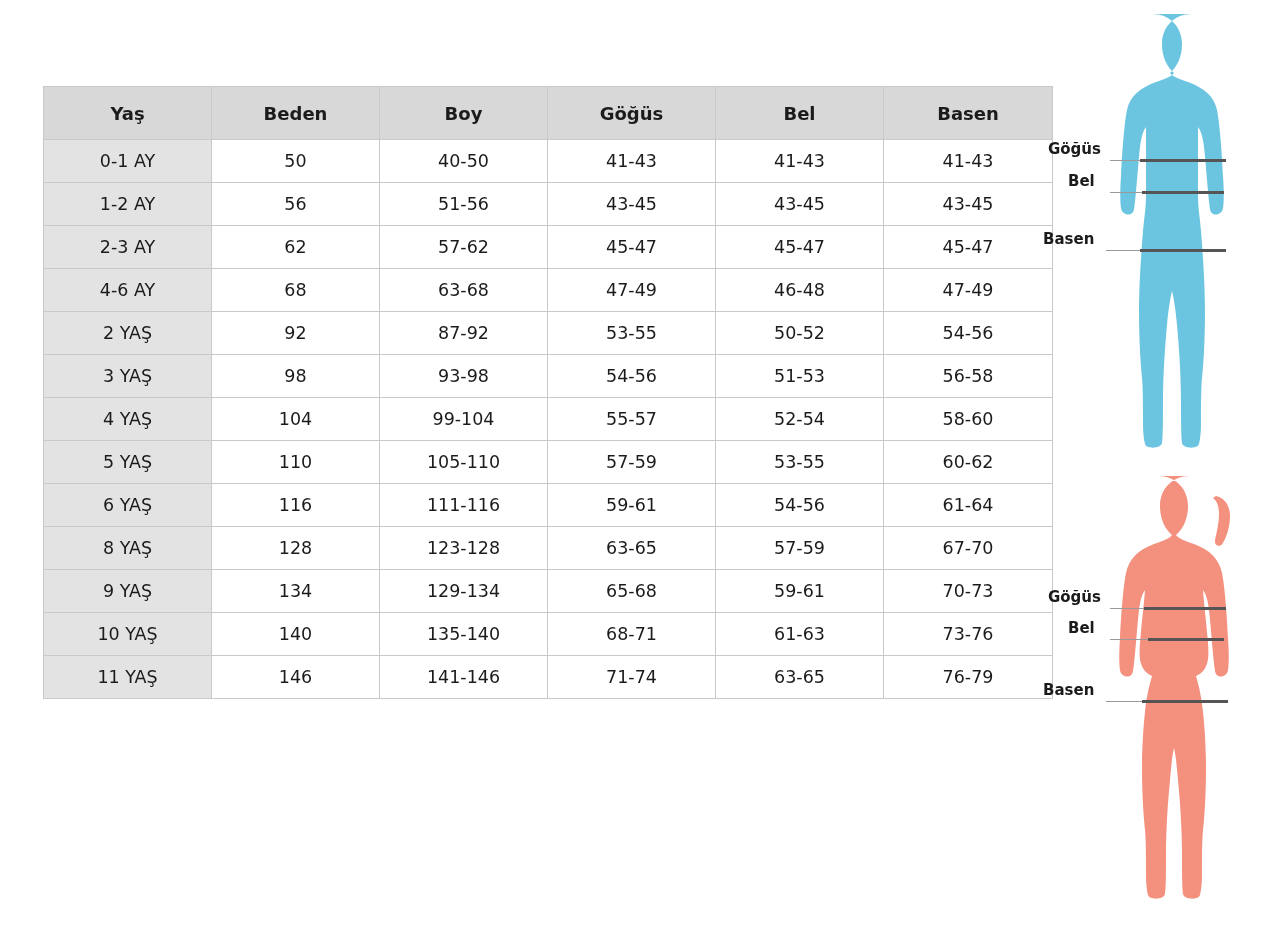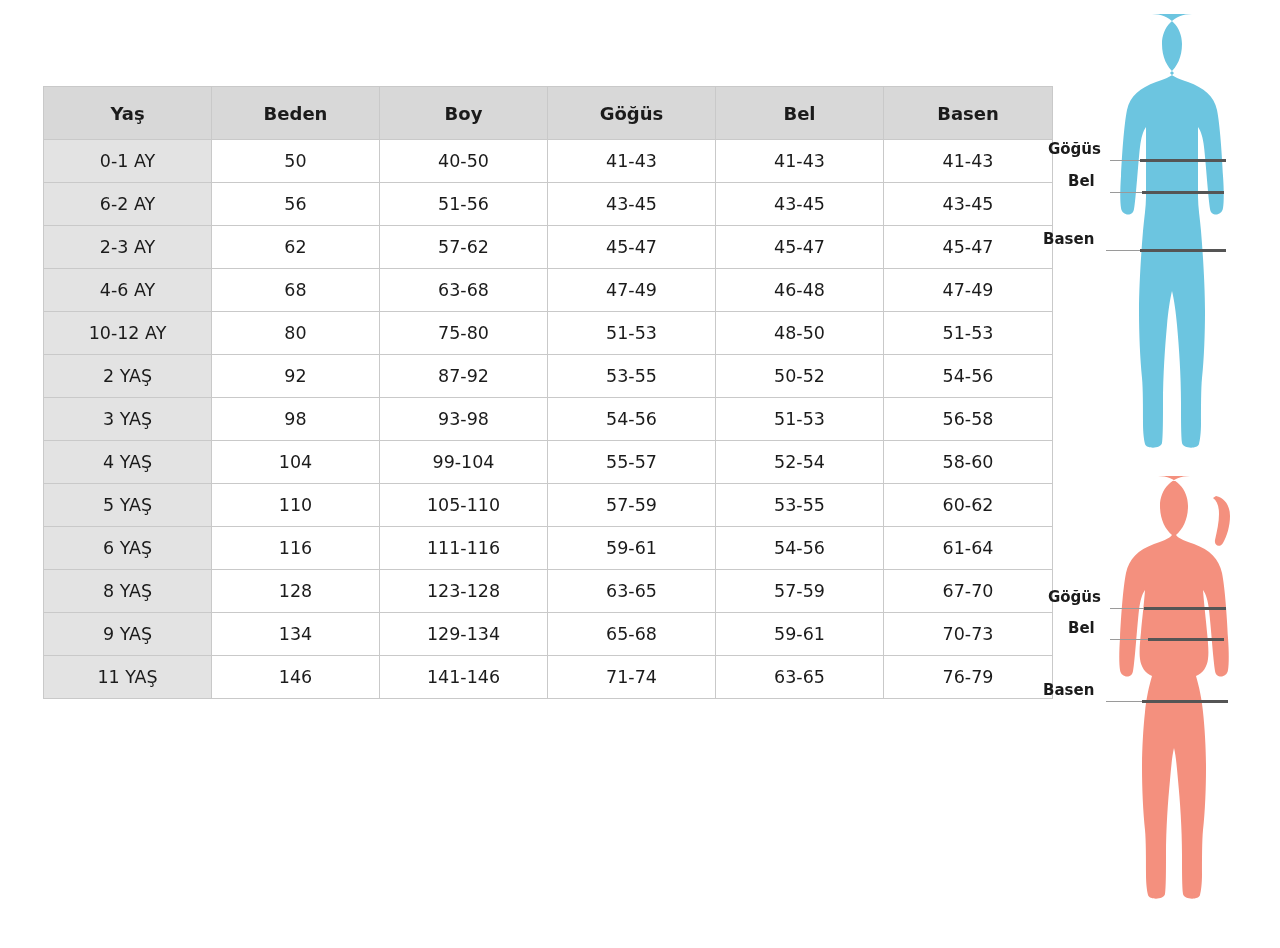--- a/index.html
+++ b/index.html
@@ -135,21 +135,21 @@
       <tbody>
         <tr>
           <td class="col-age">0-1 AY</td>
           <td>50</td>
           <td>40-50</td>
           <td>41-43</td>
           <td>41-43</td>
           <td>41-43</td>
         </tr>
         <tr>
-          <td class="col-age">6-2 AY</td>
+          <td class="col-age">1-2 AY</td>
           <td>56</td>
           <td>51-56</td>
           <td>43-45</td>
           <td>43-45</td>
           <td>43-45</td>
         </tr>
         <tr>
           <td class="col-age">2-3 AY</td>
           <td>62</td>
           <td>57-62</td>
@@ -159,28 +159,20 @@
         </tr>
         <tr>
           <td class="col-age">4-6 AY</td>
           <td>68</td>
           <td>63-68</td>
           <td>47-49</td>
           <td>46-48</td>
           <td>47-49</td>
         </tr>
         <tr>
-          <td class="col-age">10-12 AY</td>
-          <td>80</td>
-          <td>75-80</td>
-          <td>51-53</td>
-          <td>48-50</td>
-          <td>51-53</td>
-        </tr>
-        <tr>
           <td class="col-age">2 YAŞ</td>
           <td>92</td>
           <td>87-92</td>
           <td>53-55</td>
           <td>50-52</td>
           <td>54-56</td>
         </tr>
         <tr>
           <td class="col-age">3 YAŞ</td>
           <td>98</td>
@@ -221,20 +213,28 @@
           <td>57-59</td>
           <td>67-70</td>
         </tr>
         <tr>
           <td class="col-age">9 YAŞ</td>
           <td>134</td>
           <td>129-134</td>
           <td>65-68</td>
           <td>59-61</td>
           <td>70-73</td>
+        </tr>
+        <tr>
+          <td class="col-age">10 YAŞ</td>
+          <td>140</td>
+          <td>135-140</td>
+          <td>68-71</td>
+          <td>61-63</td>
+          <td>73-76</td>
         </tr>
         <tr>
           <td class="col-age">11 YAŞ</td>
           <td>146</td>
           <td>141-146</td>
           <td>71-74</td>
           <td>63-65</td>
           <td>76-79</td>
         </tr>
       </tbody>

